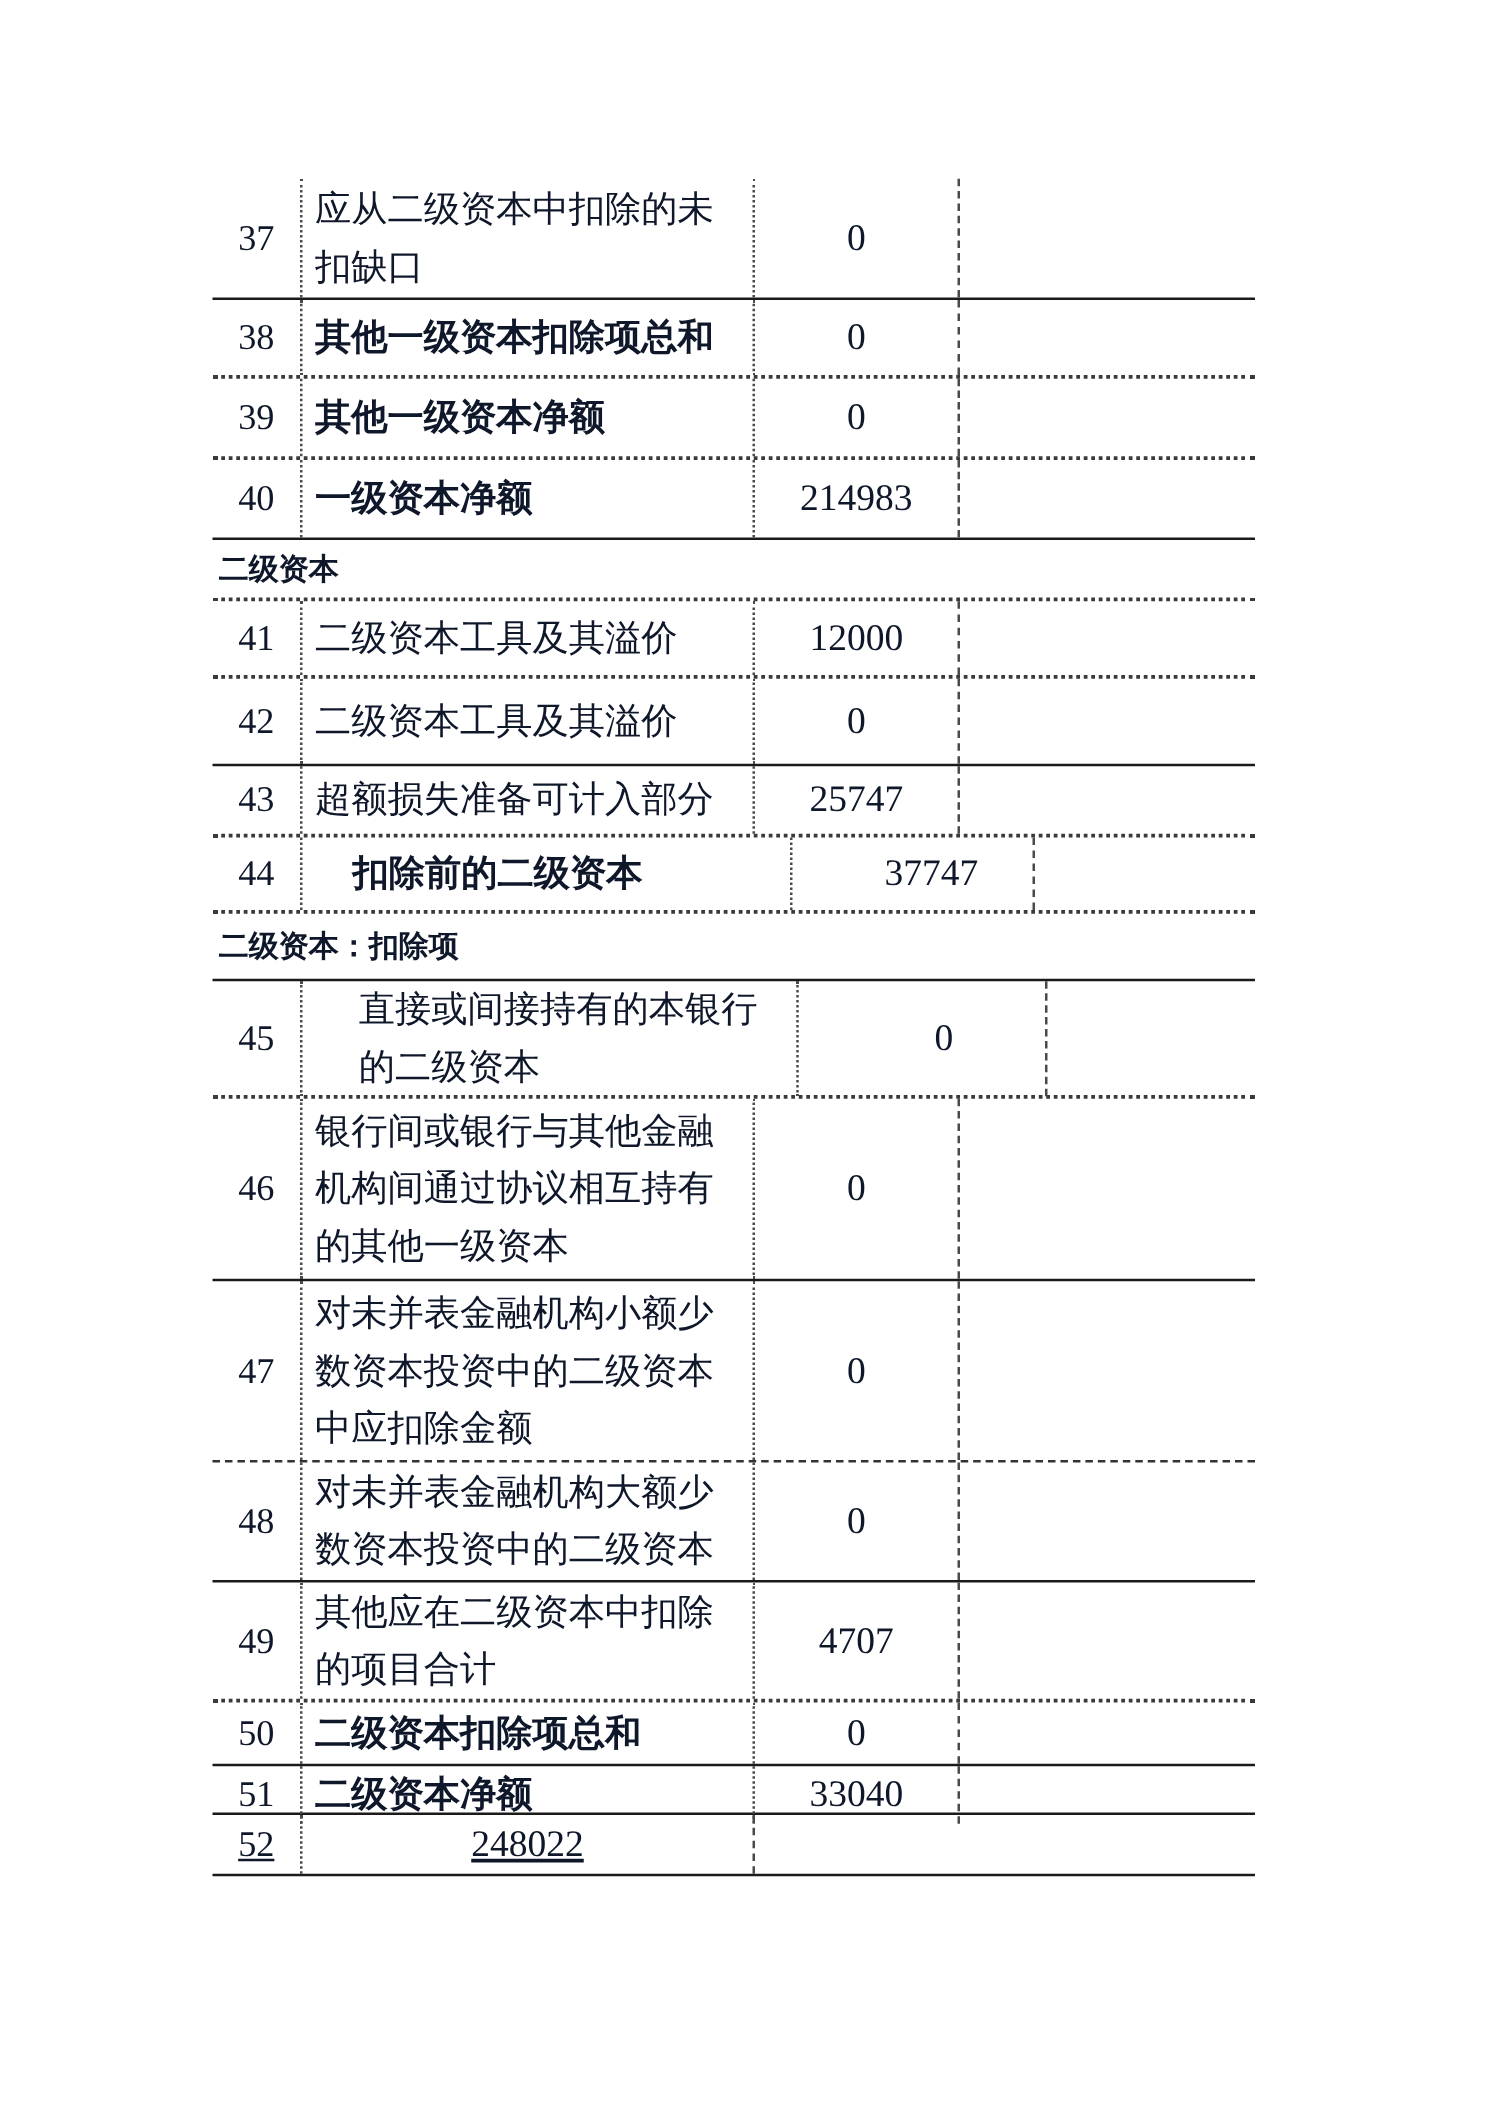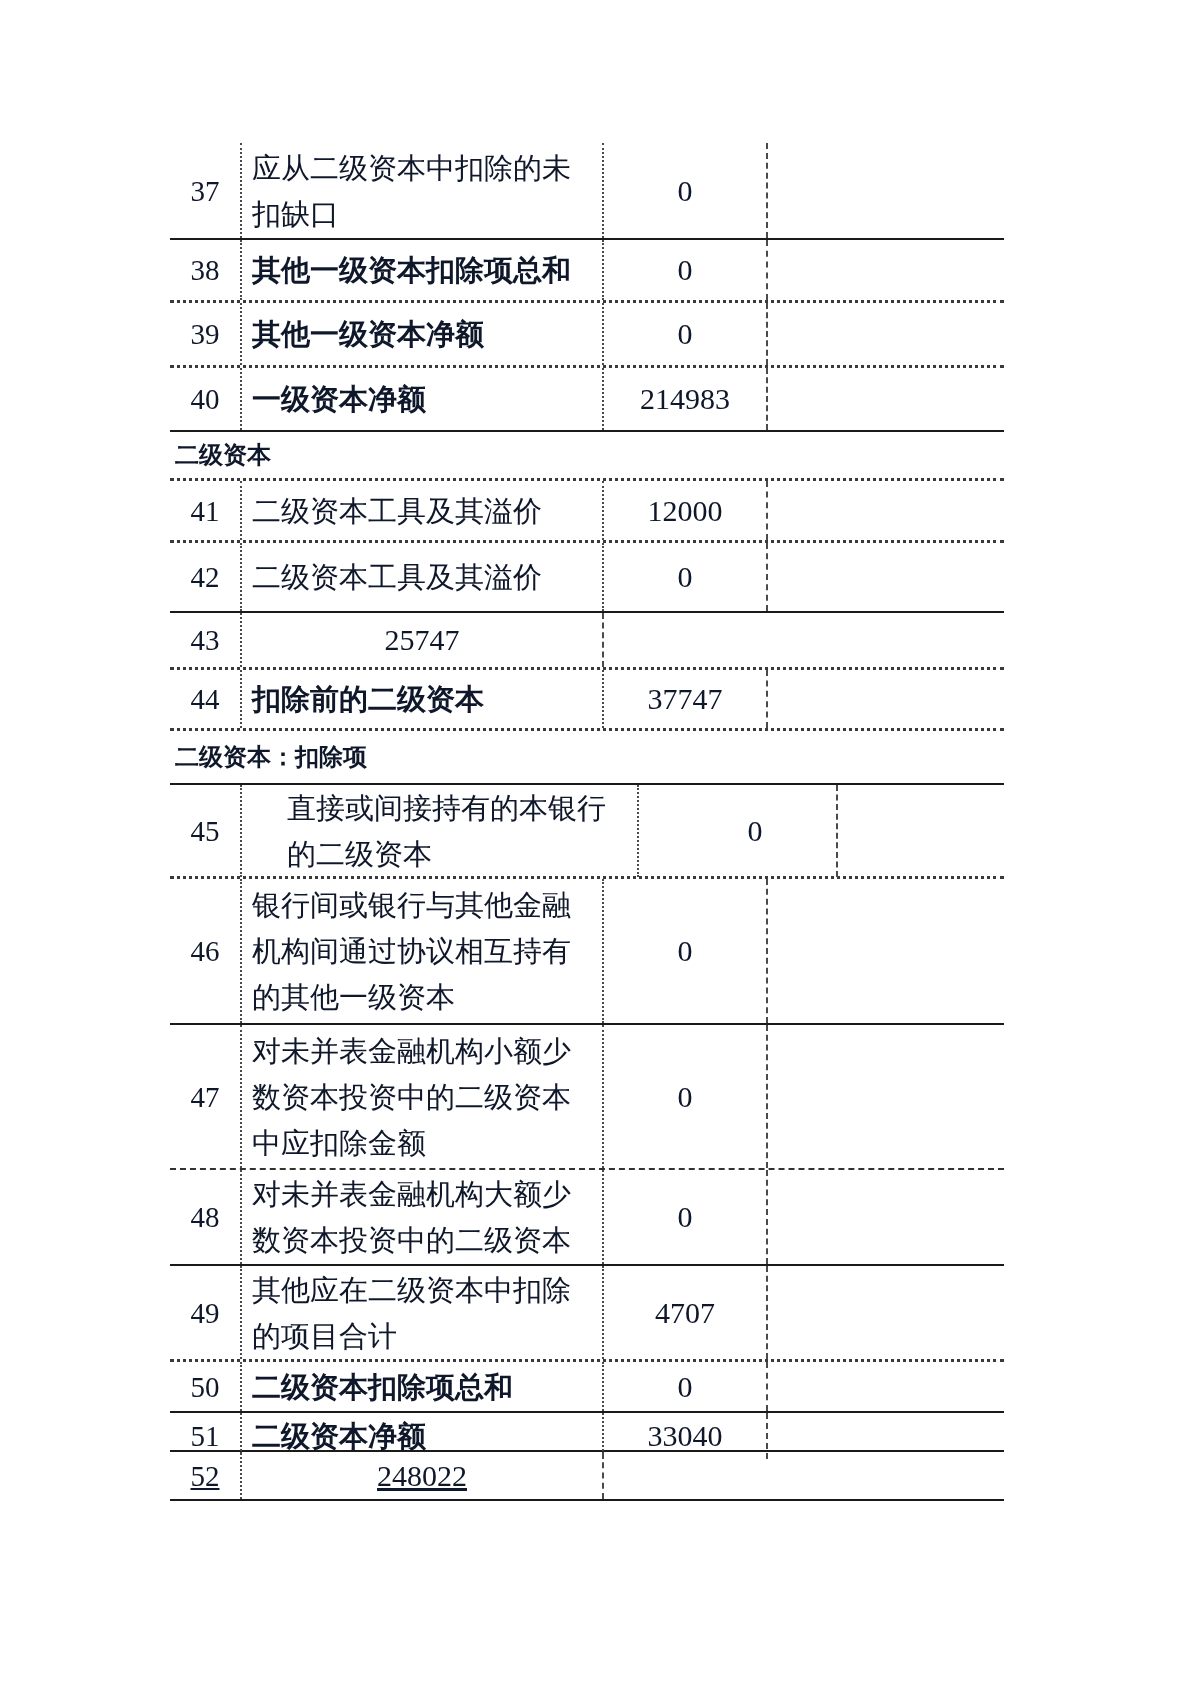--- a/index.html
+++ b/index.html
@@ -38,21 +38,21 @@
   .hb-dot{border-bottom:3px dotted #3a3a3a;}
   .hb-dash{border-bottom:2px dashed #333;}
   
   .r37{height:97px;}
   .r38{height:63px;}
   .r39{height:65px;}
   .r40{height:64px;}
   .r41{height:62px;}
   .r42{height:70px;}
   .r43{height:57px;}
-  .r44{height:61px;}
+  .r44{height:61px;gap:30px;}
   .r45{height:94px;gap:35px;}
   .r46{height:146px;}
   .r47{height:145px;}
   .r48{height:96px;}
   .r49{height:96px;}
   .r50{height:51px;}
   .r51{height:39px;}
   .r52{height:49px;text-decoration:underline;}
   .section-row{
     box-sizing:border-box;
@@ -110,20 +110,21 @@
 
     <div class="trow r42 hb-solid">
       <div class="cell c-num">42</div>
       <div class="cell c-label">二级资本工具及其溢价</div>
       <div class="cell c-value">0</div>
       <div class="cell c-empty"></div>
     </div>
 
     <div class="trow r43 hb-dot">
       <div class="cell c-num">43</div>
+      <div class="cell c-label">超额损失准备可计入部分</div>
       <div class="cell c-value">25747</div>
       <div class="cell c-empty"></div>
     </div>
 
     <div class="trow r44 bold hb-dot">
       <div class="cell c-num">44</div>
       <div class="cell c-label">扣除前的二级资本</div>
       <div class="cell c-value">37747</div>
       <div class="cell c-empty"></div>
     </div>

